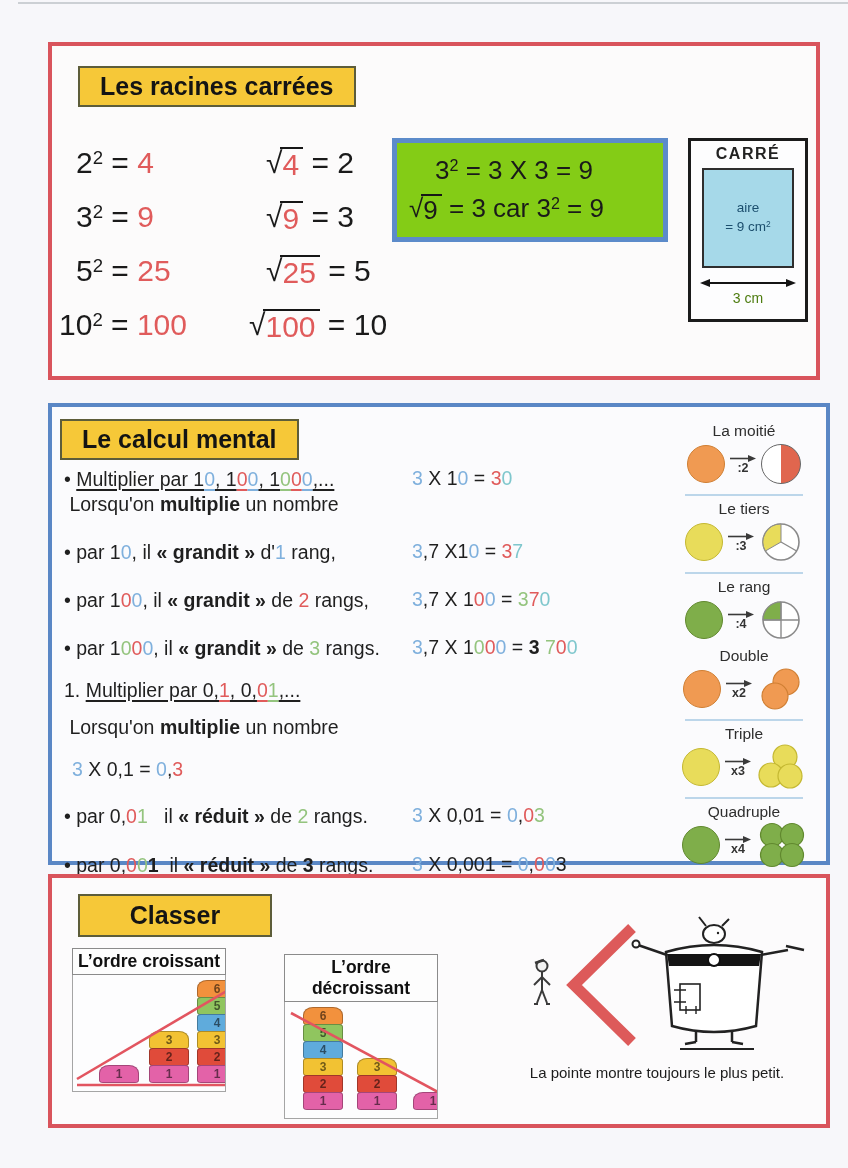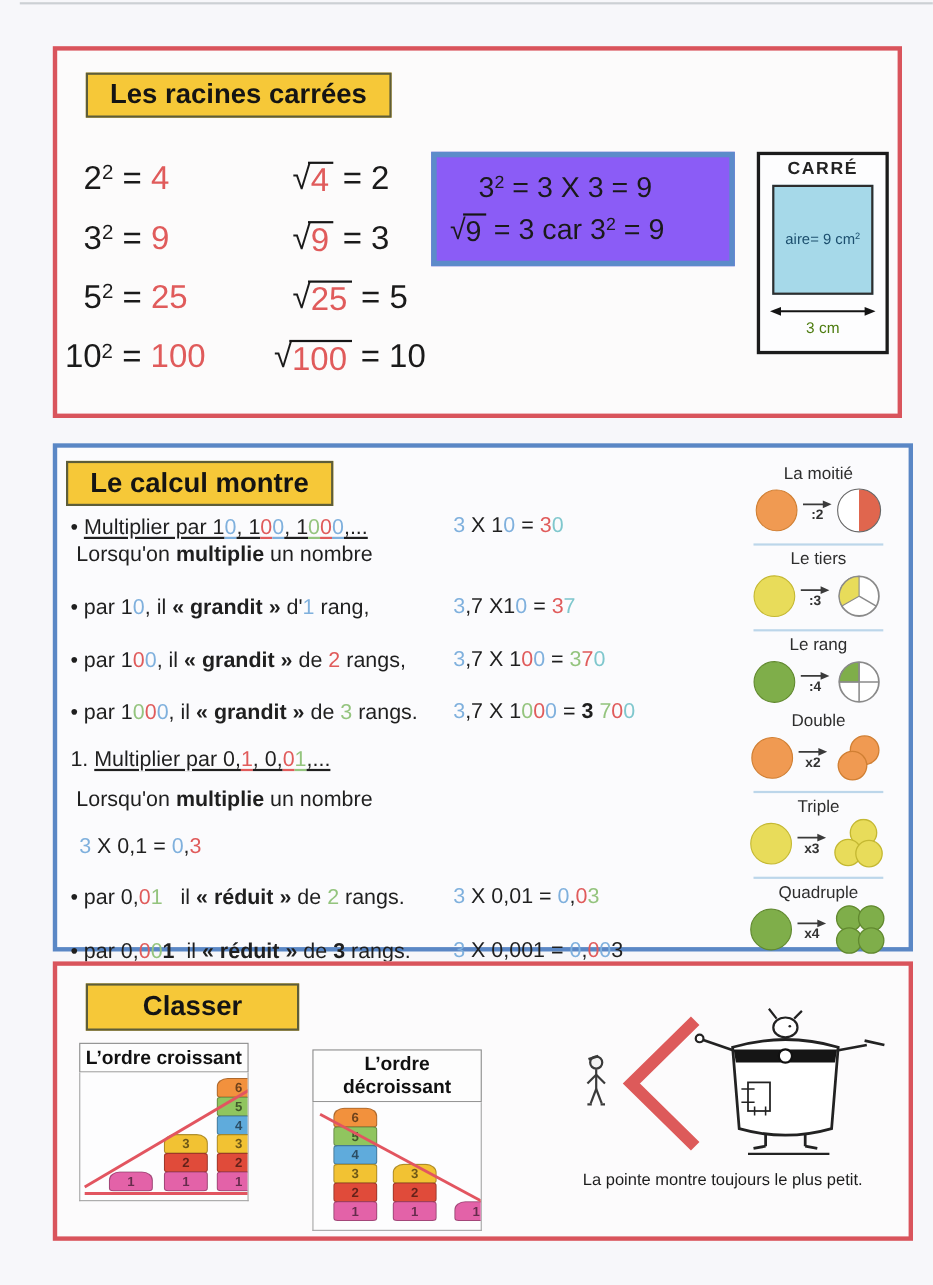--- a/index.html
+++ b/index.html
@@ -30,29 +30,29 @@
 
   
   #s1{position:absolute;left:48px;top:42px;width:764px;height:330px;
       border:4px solid #d9545c;background:#fcfbfb;}
   #s1-title{position:absolute;left:26px;top:20px;}
   #s1-rows{position:absolute;left:24px;top:100px;font-size:30px;}
   .sq-row{display:flex;align-items:baseline;height:54px;}
   .sq-row.outdent{margin-left:-17px}
   .sq-cell-a{width:190px}
   #s1-example{position:absolute;left:340px;top:92px;width:276px;height:104px;
-      box-sizing:border-box;border:5px solid #5c8bca;background:#8b5cf6;
+      box-sizing:border-box;border:5px solid #5c8bca;background:#84cc16;
       display:flex;flex-direction:column;justify-content:center;gap:7px;
       font-size:26px;padding:4px 12px;}
   #s1-example .exline1{padding-left:26px}
   #s1-carre{position:absolute;left:636px;top:92px;width:114px;height:178px;
       border:3px solid #1b1b1b;background:#fdfdfe;text-align:center;}
   .carre-label{font-size:16px;letter-spacing:1.5px;margin-top:4px;color:#222;font-weight:600}
   .carre-square{width:88px;height:96px;margin:5px auto 0;background:#a6d9e9;
-      border:2px solid #2e2e2e;display:flex;flex-direction:row;align-items:center;
+      border:2px solid #2e2e2e;display:flex;flex-direction:column;align-items:center;
       justify-content:center;color:#1c4f6e;font-size:13.5px;line-height:1.4}
   .carre-arrow{margin:9px auto 0;display:block}
   .carre-dim{font-size:14px;color:#4d7c0f;margin-top:1px}
 
   
   #s2{position:absolute;left:48px;top:403px;width:774px;height:454px;
       border:4px solid #5a87c5;background:#fbfbfd;}
   #s2-title{position:absolute;left:8px;top:12px;}
   #s2-content{position:absolute;left:12px;top:52px;width:600px;}
   .s2-row{display:flex;align-items:flex-start}
@@ -142,21 +142,21 @@
     <svg class="carre-arrow" width="96" height="12">
       <line x1="7" y1="6" x2="89" y2="6" stroke="#141414" stroke-width="1.8"></line>
       <polygon points="0,6 10,2 10,10" fill="#141414"></polygon>
       <polygon points="96,6 86,2 86,10" fill="#141414"></polygon>
     </svg>
     <div class="carre-dim">3 cm</div>
   </div>
 </div>
 
 <div id="s2">
-  <div id="s2-title" class="title-chip">Le calcul montre</div>
+  <div id="s2-title" class="title-chip">Le calcul mental</div>
   <div id="s2-content">
       <div class="s2-row" style="margin-top: 8px;">
         <div class="s2-left"><div><span>• </span><span class="und">Multiplier par 1</span><span class="c-blue und">0</span><span class="und">, 1</span><span class="c-red und">0</span><span class="c-blue und">0</span><span class="und">, 1</span><span class="c-green und">0</span><span class="c-red und">0</span><span class="c-blue und">0</span><span class="und">,...</span></div><div><span> Lorsqu'on </span><span class="bold">multiplie</span><span> un nombre</span></div></div>
         <div class="s2-right"><span class="c-blue">3</span><span> X 1</span><span class="c-blue">0</span><span> = </span><span class="c-red">3</span><span class="c-teal">0</span></div>
       </div>
       <div class="s2-row" style="margin-top: 22px;">
         <div class="s2-left"><div><span>• par 1</span><span class="c-blue">0</span><span>,</span><span> il </span><span class="bold">« grandit »</span><span> d'</span><span class="c-blue">1</span><span> rang,</span></div></div>
         <div class="s2-right"><span class="c-blue">3</span><span>,7 X1</span><span class="c-blue">0</span><span> = </span><span class="c-red">3</span><span class="c-teal">7</span></div>
       </div>
       <div class="s2-row" style="margin-top: 23px;">

